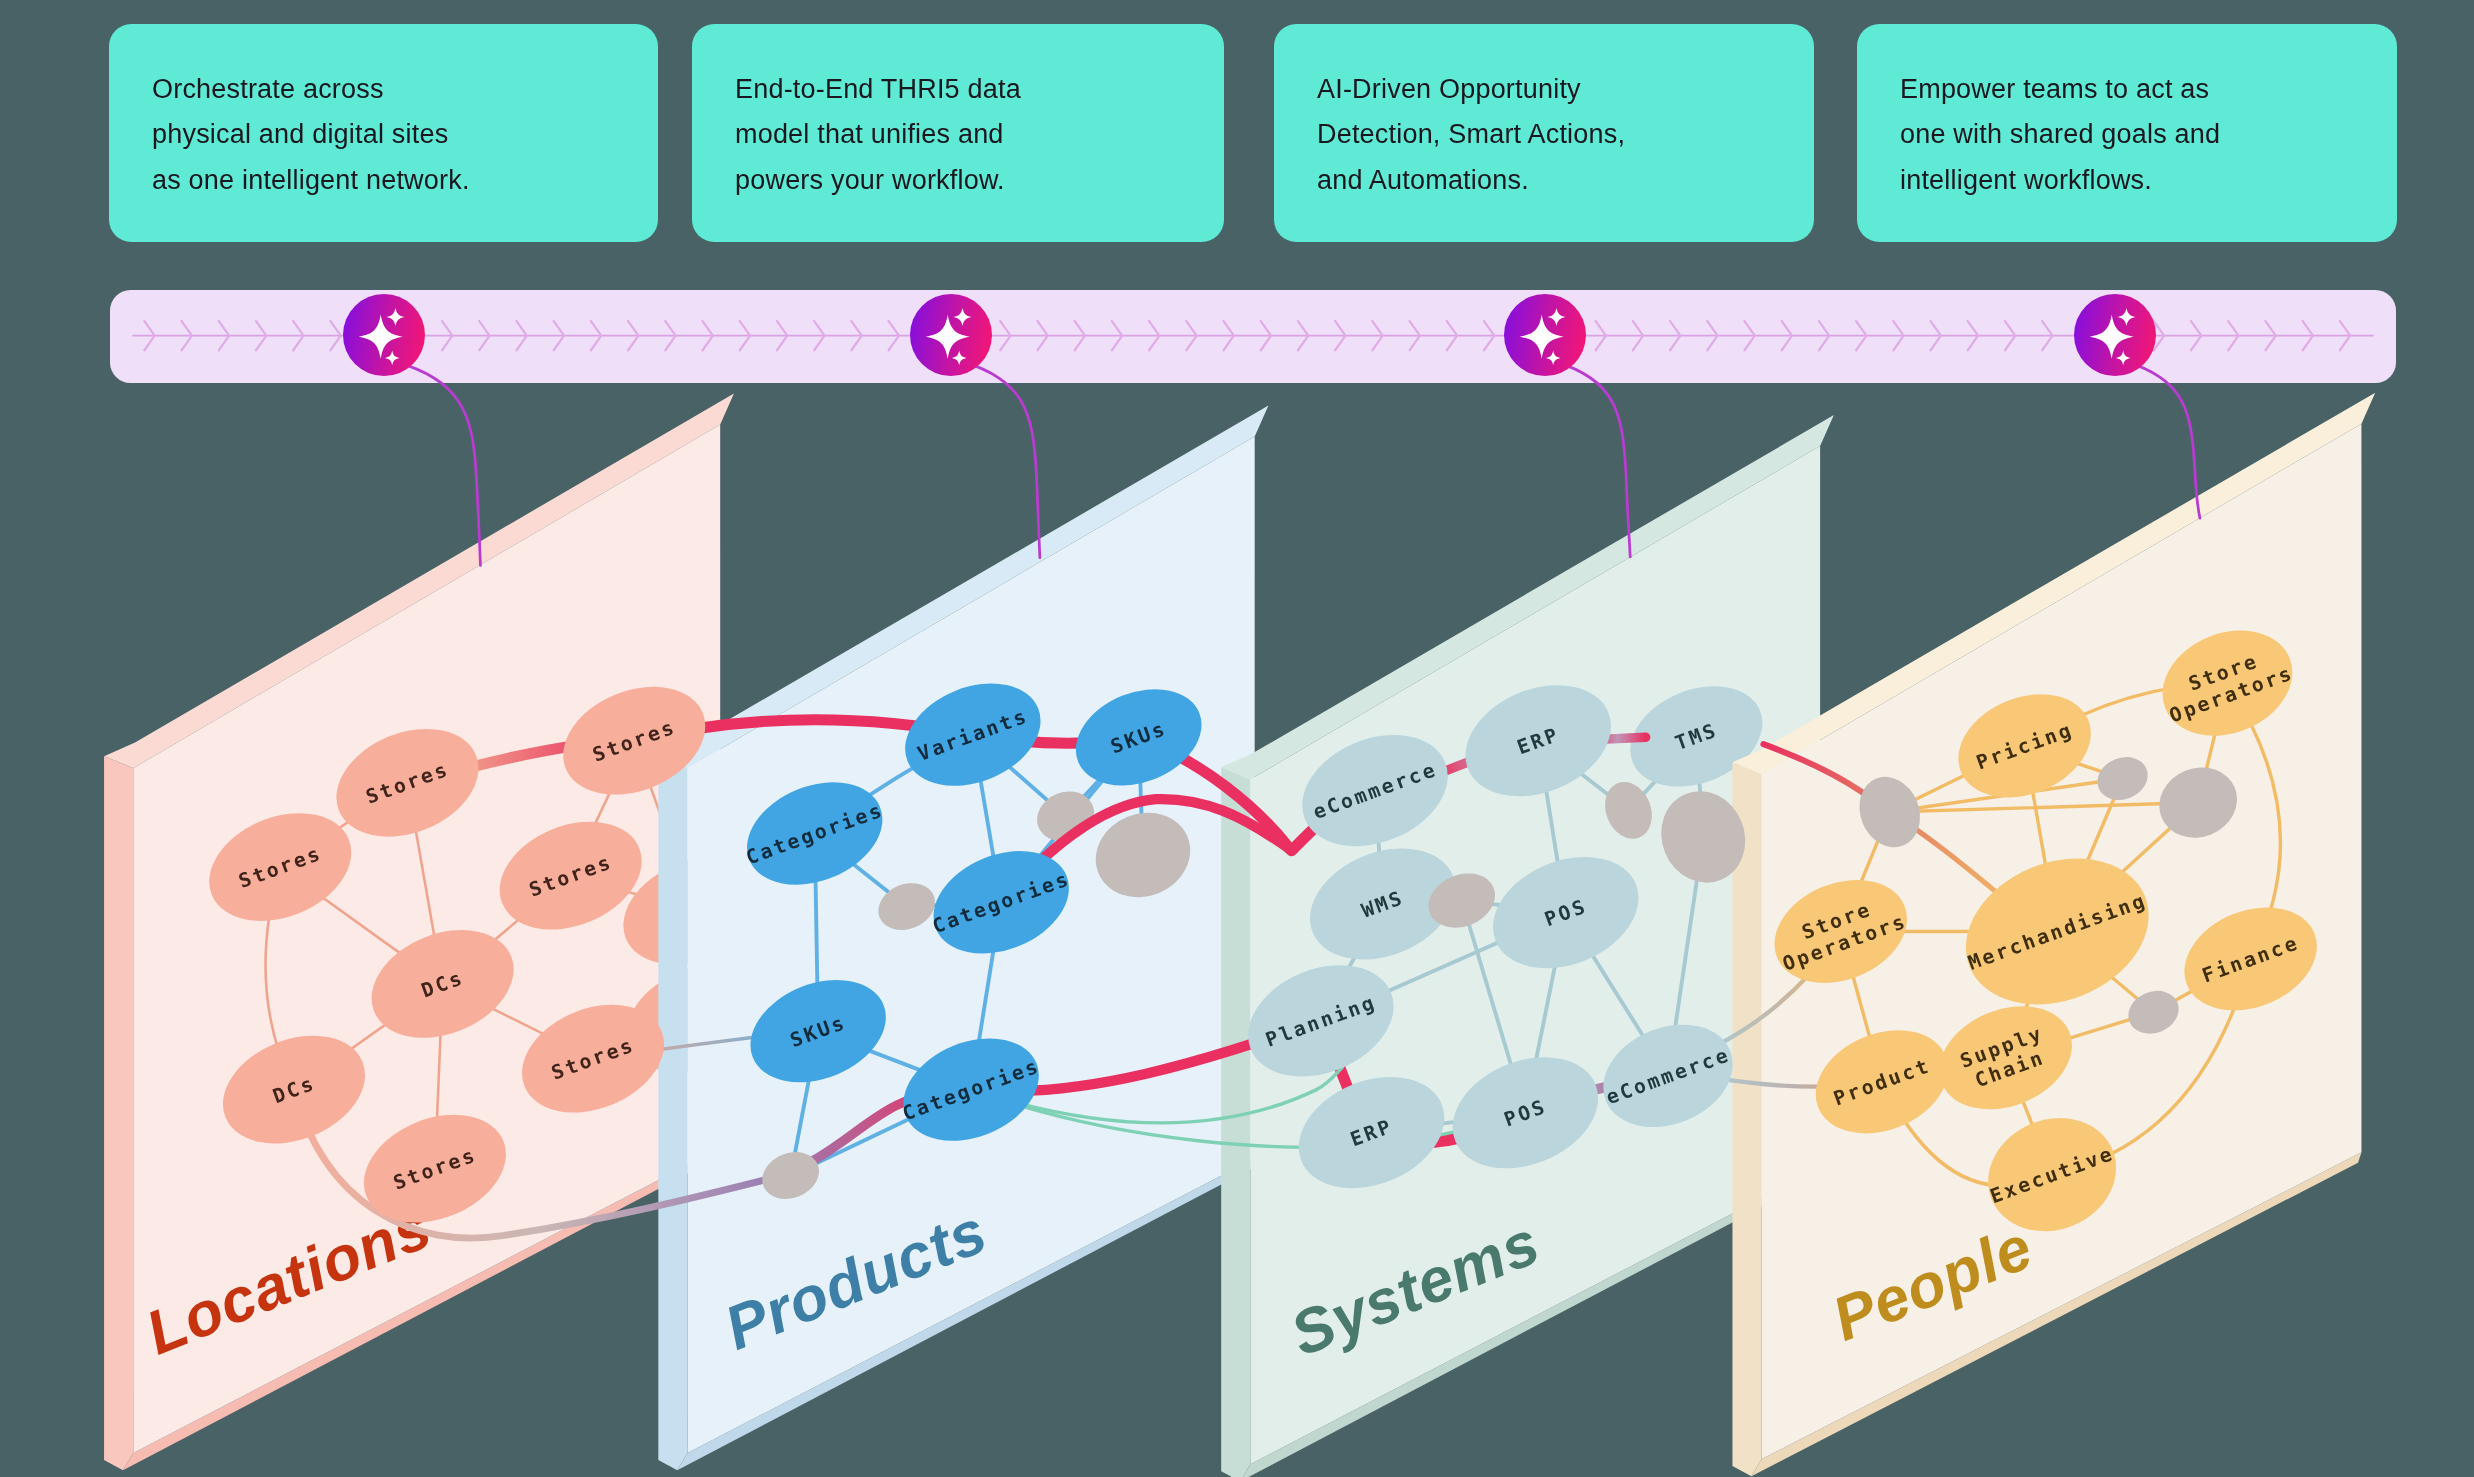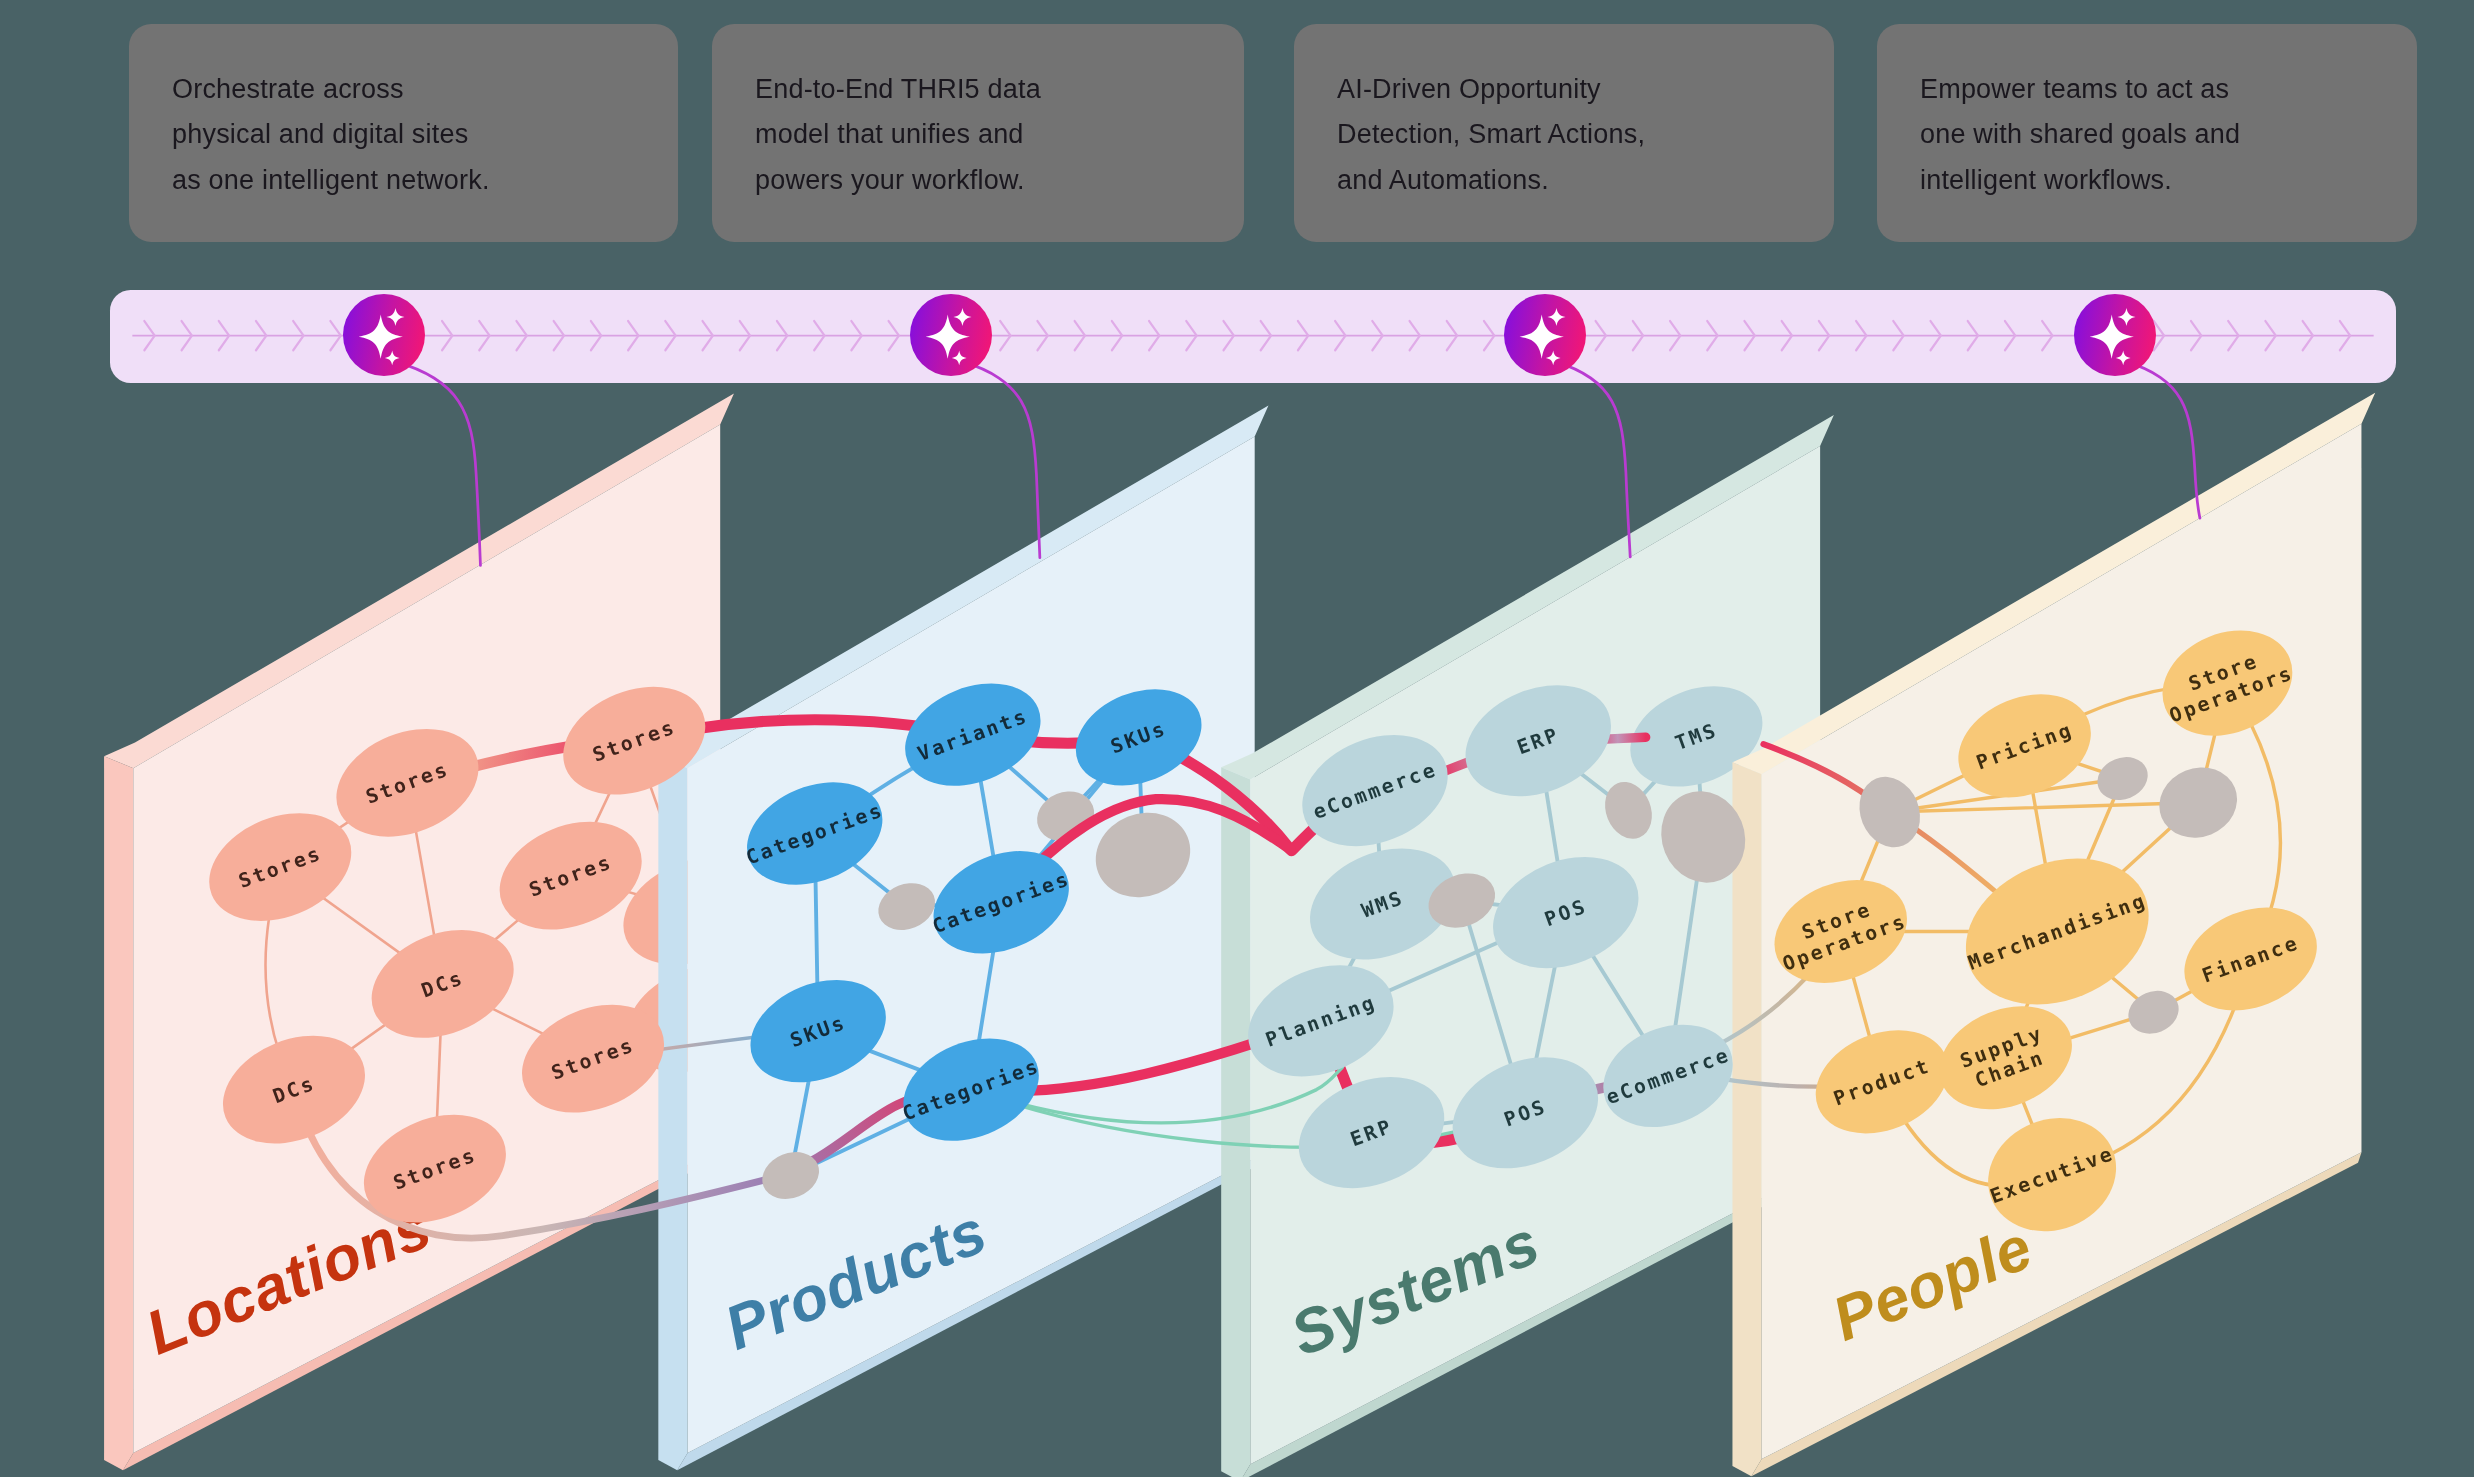--- a/index.html
+++ b/index.html
@@ -1,20 +1,20 @@
 <!DOCTYPE html>
 <html style="font-size:13.7px"><head>
 <meta charset="utf-8">
 <style>
   html,body{margin:0;padding:0;background:#496266;}
   #stage{position:relative;width:2475px;height:1478px;background:#496266;overflow:hidden;
          font-family:"Liberation Sans",sans-serif;}
-  .card{position:absolute;top:24px;height:218px;background:#737373;border-radius:22.3px;
+  .card{position:absolute;top:24px;height:218px;background:#5eead4;border-radius:22.3px;
         box-sizing:border-box;padding:43px 41px 0 43px;color:#1A171E;font-size:27px;
-        line-height:1.68;font-weight:500;letter-spacing:0.2px;white-space:pre-line;z-index:1;margin-left:20px;}
+        line-height:1.68;font-weight:500;letter-spacing:0.2px;white-space:pre-line;z-index:1;}
   .card1{left:109px;width:549px}.card2{left:692px;width:532px}
   .card3{left:1274px;width:540px}.card4{left:1857px;width:540px}
   #tlbar{position:absolute;left:110px;top:290px;width:2286px;height:93px;background:#F0DFF8;
          border-radius:20.6px;z-index:1;}
   .badge{position:absolute;top:294px;width:82px;height:82px;border-radius:50%;z-index:4;
          background:linear-gradient(100deg,#8A0FD9 8%,#C314A4 52%,#F01677 92%);}
   .badge svg{position:absolute;inset:0;}
   #scene{position:absolute;left:0;top:0;z-index:3;pointer-events:none;}
 </style>
 </head>

